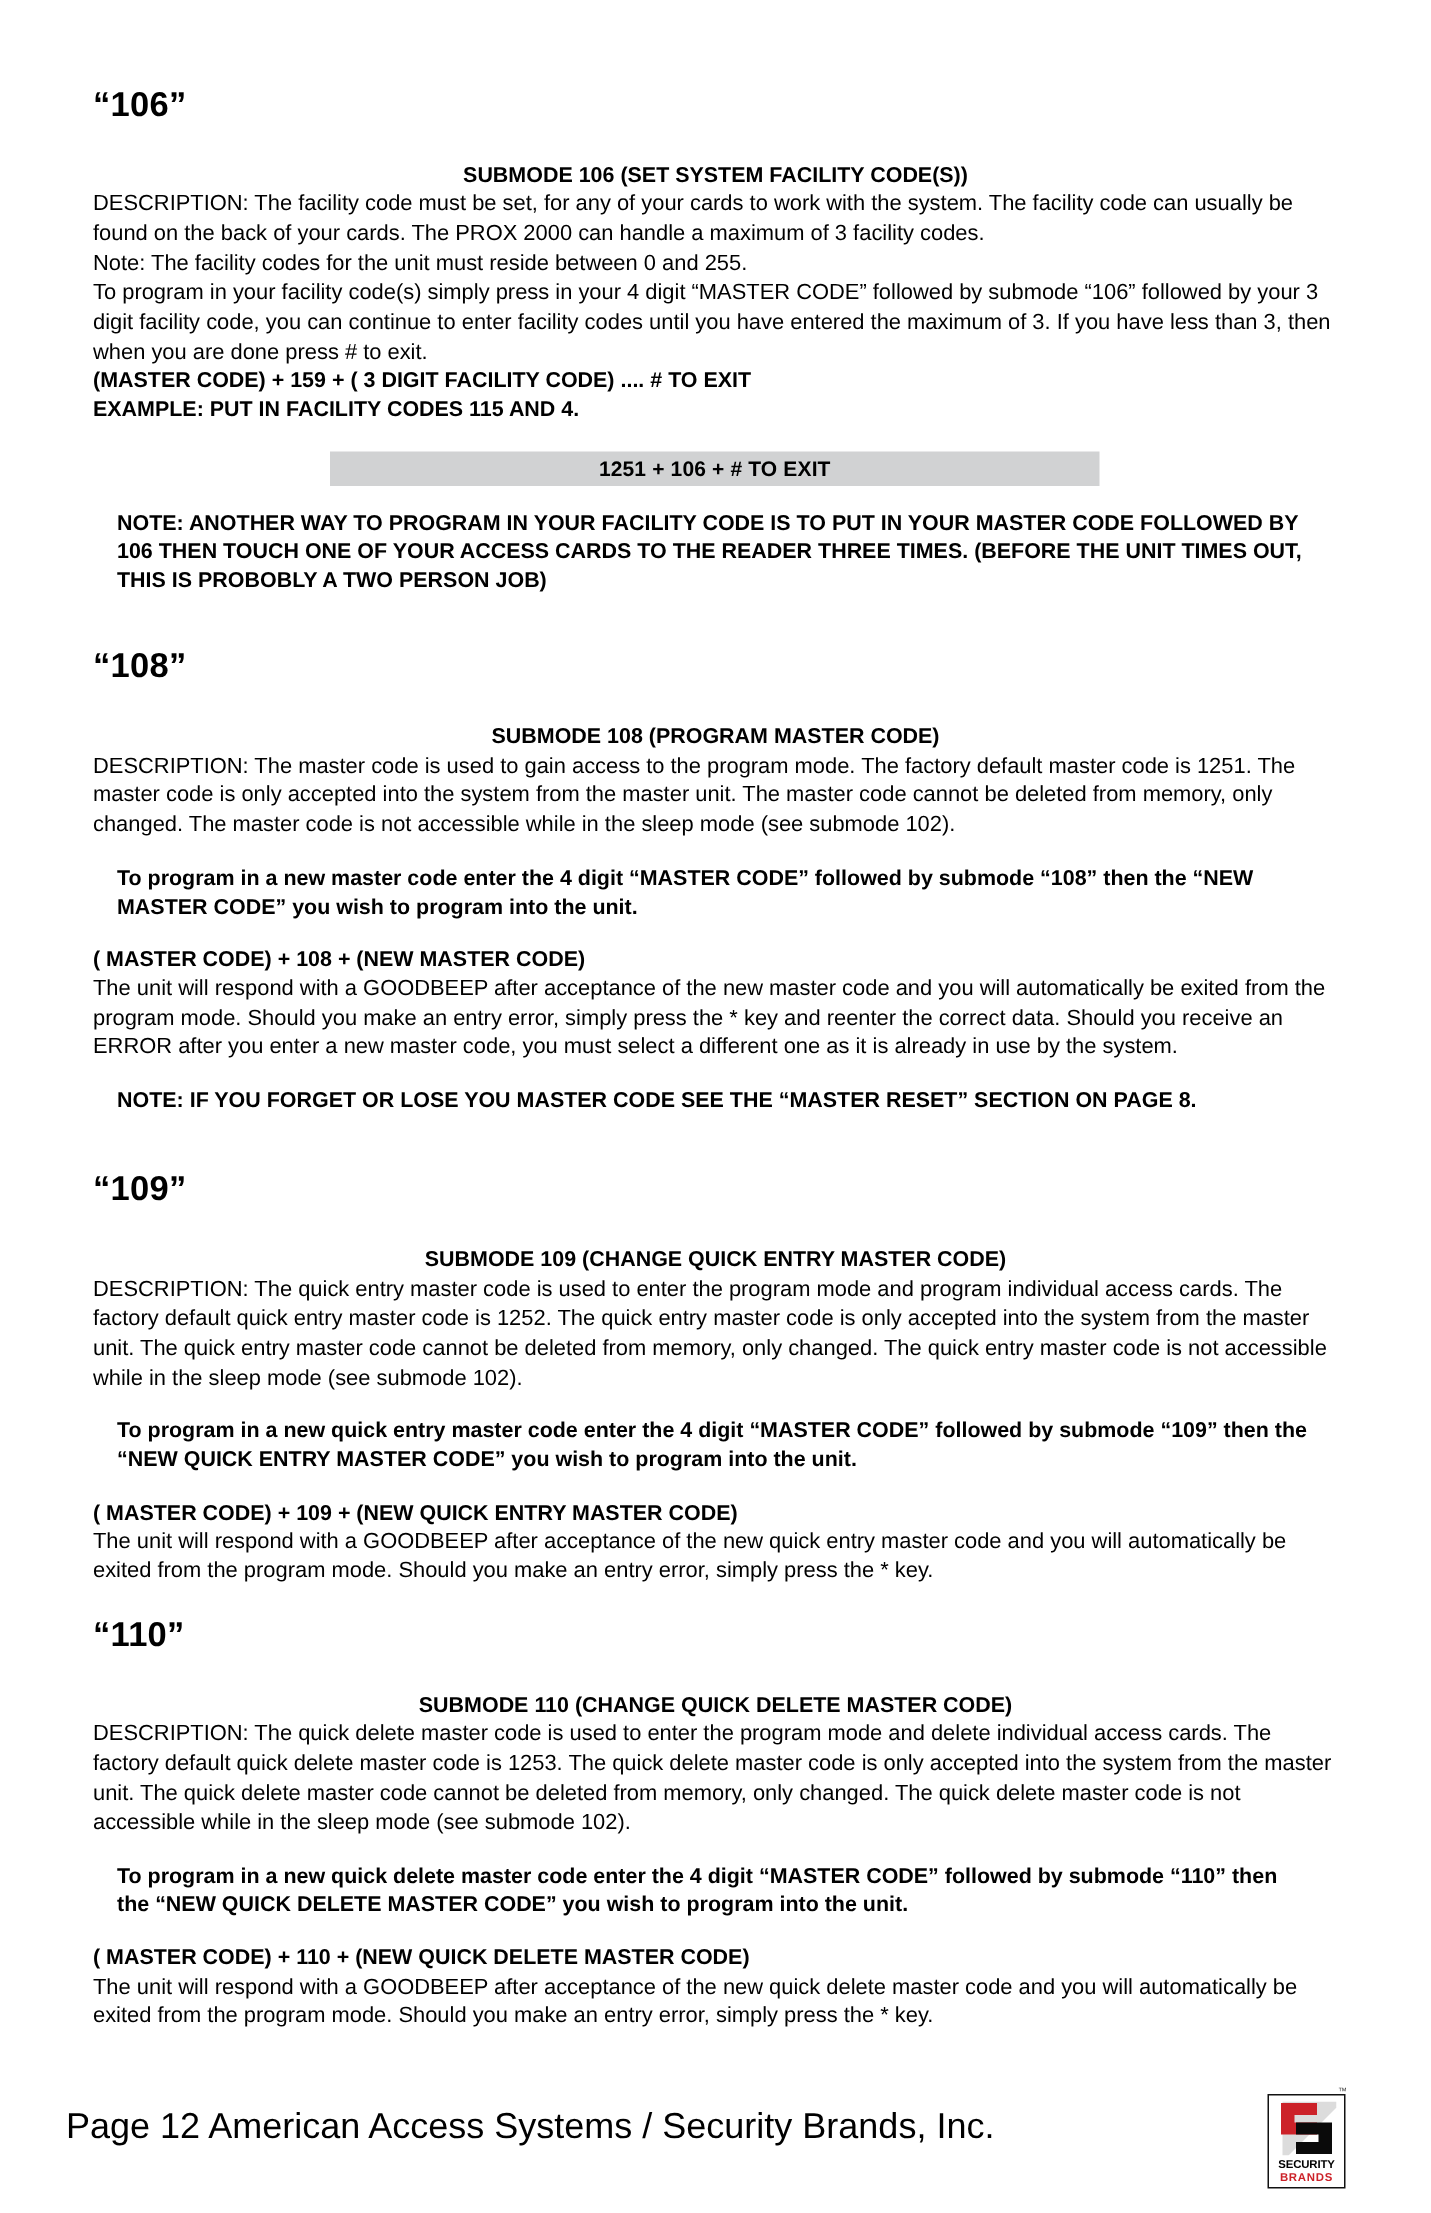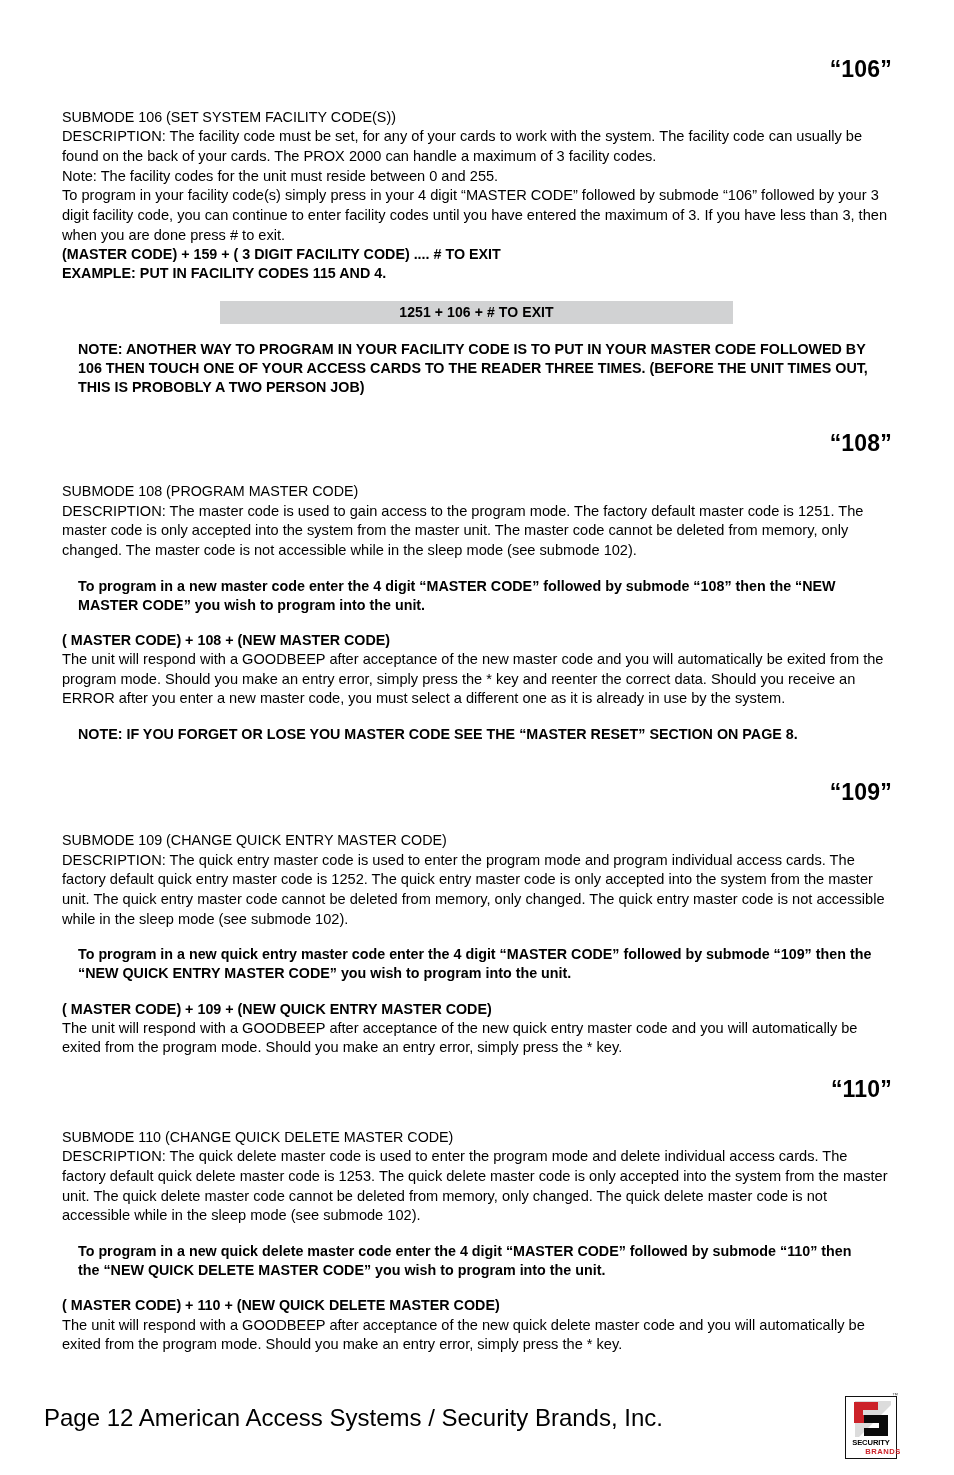--- a/index.html
+++ b/index.html
@@ -22,40 +22,41 @@
     height: 1475px;
     box-sizing: border-box;
     padding: 0 62px;
   }
   .content {
     width: 830px;
   }
 
   
   .section-title {
-    text-align: right;
+    text-align: left;
     font-weight: bold;
     font-size: 23px;
     letter-spacing: 0.2px;
     margin: 0;
     padding: 0;
     line-height: 1.1;
   }
   .title-106 { padding-top: 57px; }
   .title-108 { padding-top: 18px; }
   .title-109 { padding-top: 20px; }
   .title-110 { padding-top: 19px; }
 
   
   .subhead {
-    font-weight: normal;
+    font-weight: bold;
     font-size: 14.3px;
     line-height: 1.34;
     margin: 0;
     padding: 0;
+    text-align: center;
   }
   .sp-t26 { padding-top: 26px; }
   .sp-t18 { padding-top: 18px; }
   .sp-t16 { padding-top: 16px; }
   .sp-t14 { padding-top: 14px; }
   .sp-t12 { padding-top: 12px; }
   .sp-t10 { padding-top: 10px; }
   .sp-t6  { padding-top: 6px;  }
 
   
@@ -161,21 +162,20 @@
     position: absolute;
     left: 0;
     top: 51px;
     width: 52px;
     text-align: center;
     font-size: 7.6px;
     font-weight: bold;
     letter-spacing: 0.5px;
     color: #cc2229;
     font-family: "Liberation Sans", sans-serif;
-    margin-left: 12px;
   }
   .logo-tm {
     position: absolute;
     left: 47px;
     top: -4px;
     font-size: 6px;
     color: #444;
   }
 </style>
 </head>

